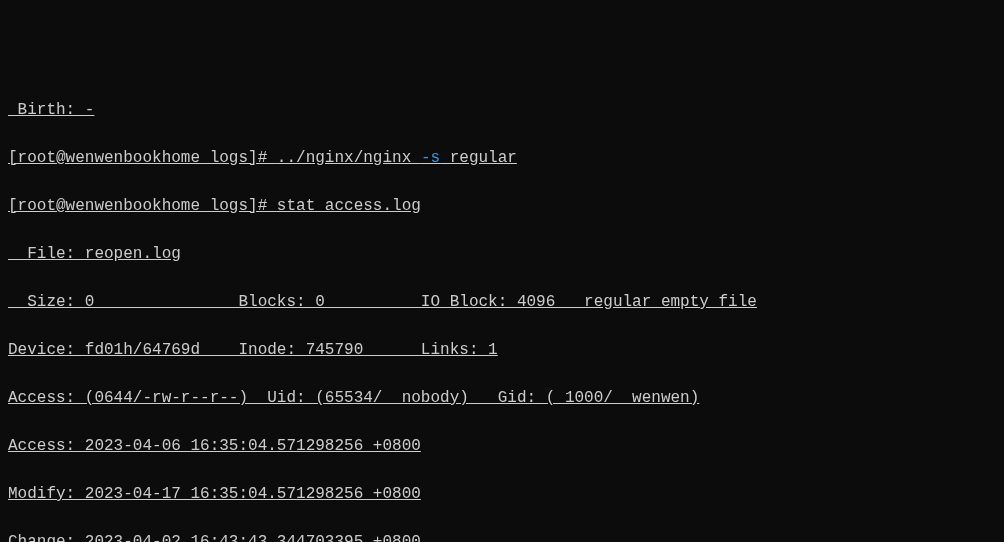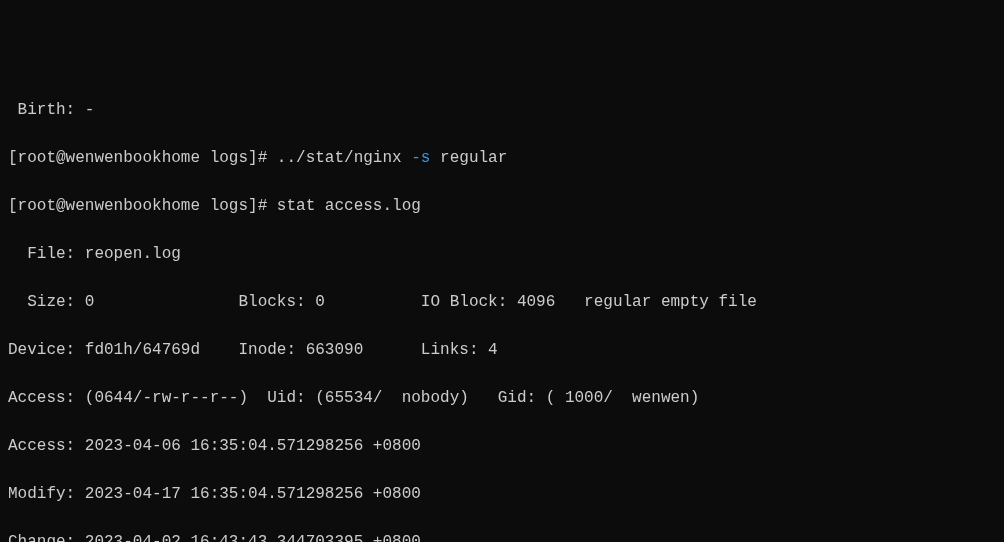--- a/index.html
+++ b/index.html
@@ -7,34 +7,35 @@
       padding: 2px 8px;
       background-color: #0c0c0c;
       color: #cccccc;
       font-family: 'Consolas', 'Courier New', monospace;
       font-size: 16px;
       line-height: 1.5;
       white-space: pre;
     }
     .line {
       display: block;
+      text-decoration: underline;
     }
     .cyan { color: #3a96dd; }
   </style>
 </head>
 <body>
 
 
 
 <span class="line"><span> Birth: -</span></span>
-<span class="line"><span>[root@wenwenbookhome logs]# </span><span>../stat/nginx </span><span class="cyan">-s</span><span> regular</span></span>
+<span class="line"><span>[root@wenwenbookhome logs]# </span><span>../nginx/nginx </span><span class="cyan">-s</span><span> regular</span></span>
 <span class="line"><span>[root@wenwenbookhome logs]# </span><span>stat access.log</span></span>
 <span class="line"><span>  File: reopen.log</span></span>
 <span class="line"><span>  Size: 0               Blocks: 0          IO Block: 4096   regular empty file</span></span>
-<span class="line"><span>Device: fd01h/64769d    Inode: 663090      Links: 4</span></span>
+<span class="line"><span>Device: fd01h/64769d    Inode: 745790      Links: 1</span></span>
 <span class="line"><span>Access: (0644/-rw-r--r--)  Uid: (65534/  nobody)   Gid: ( 1000/  wenwen)</span></span>
 <span class="line"><span>Access: 2023-04-06 16:35:04.571298256 +0800</span></span>
 <span class="line"><span>Modify: 2023-04-17 16:35:04.571298256 +0800</span></span>
 <span class="line"><span>Change: 2023-04-02 16:43:43.344703395 +0800</span></span>
 
 
 
 
 
 

